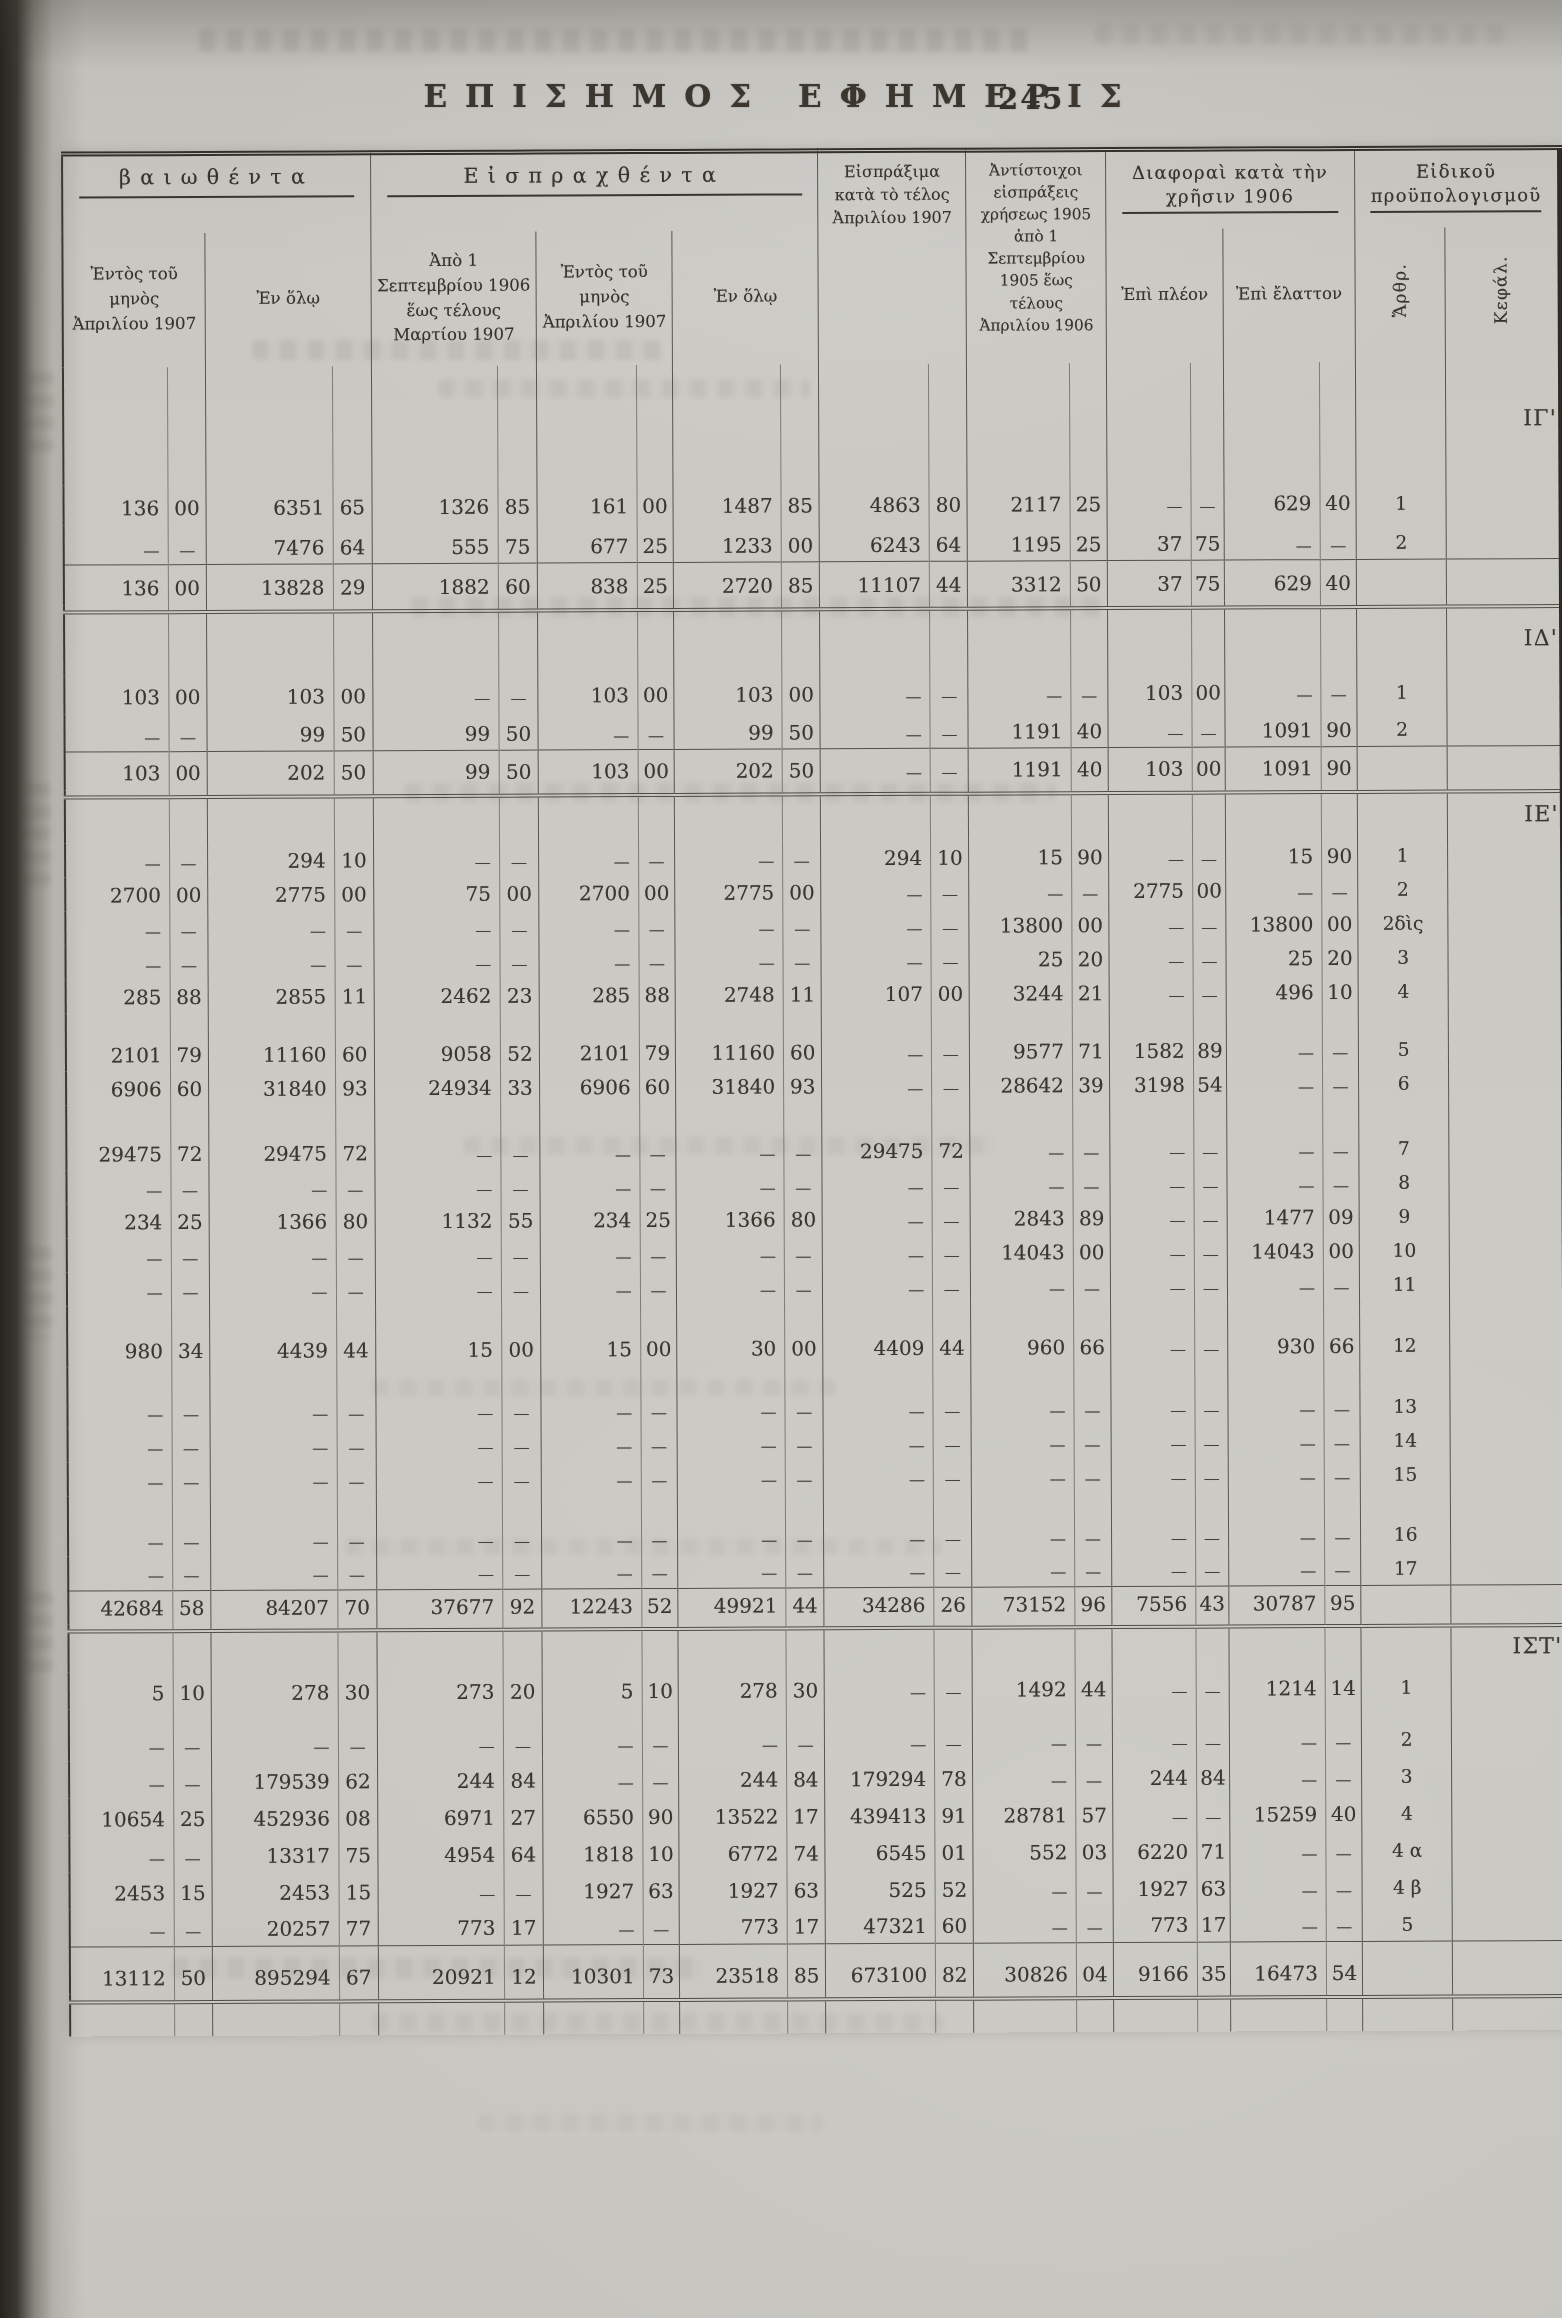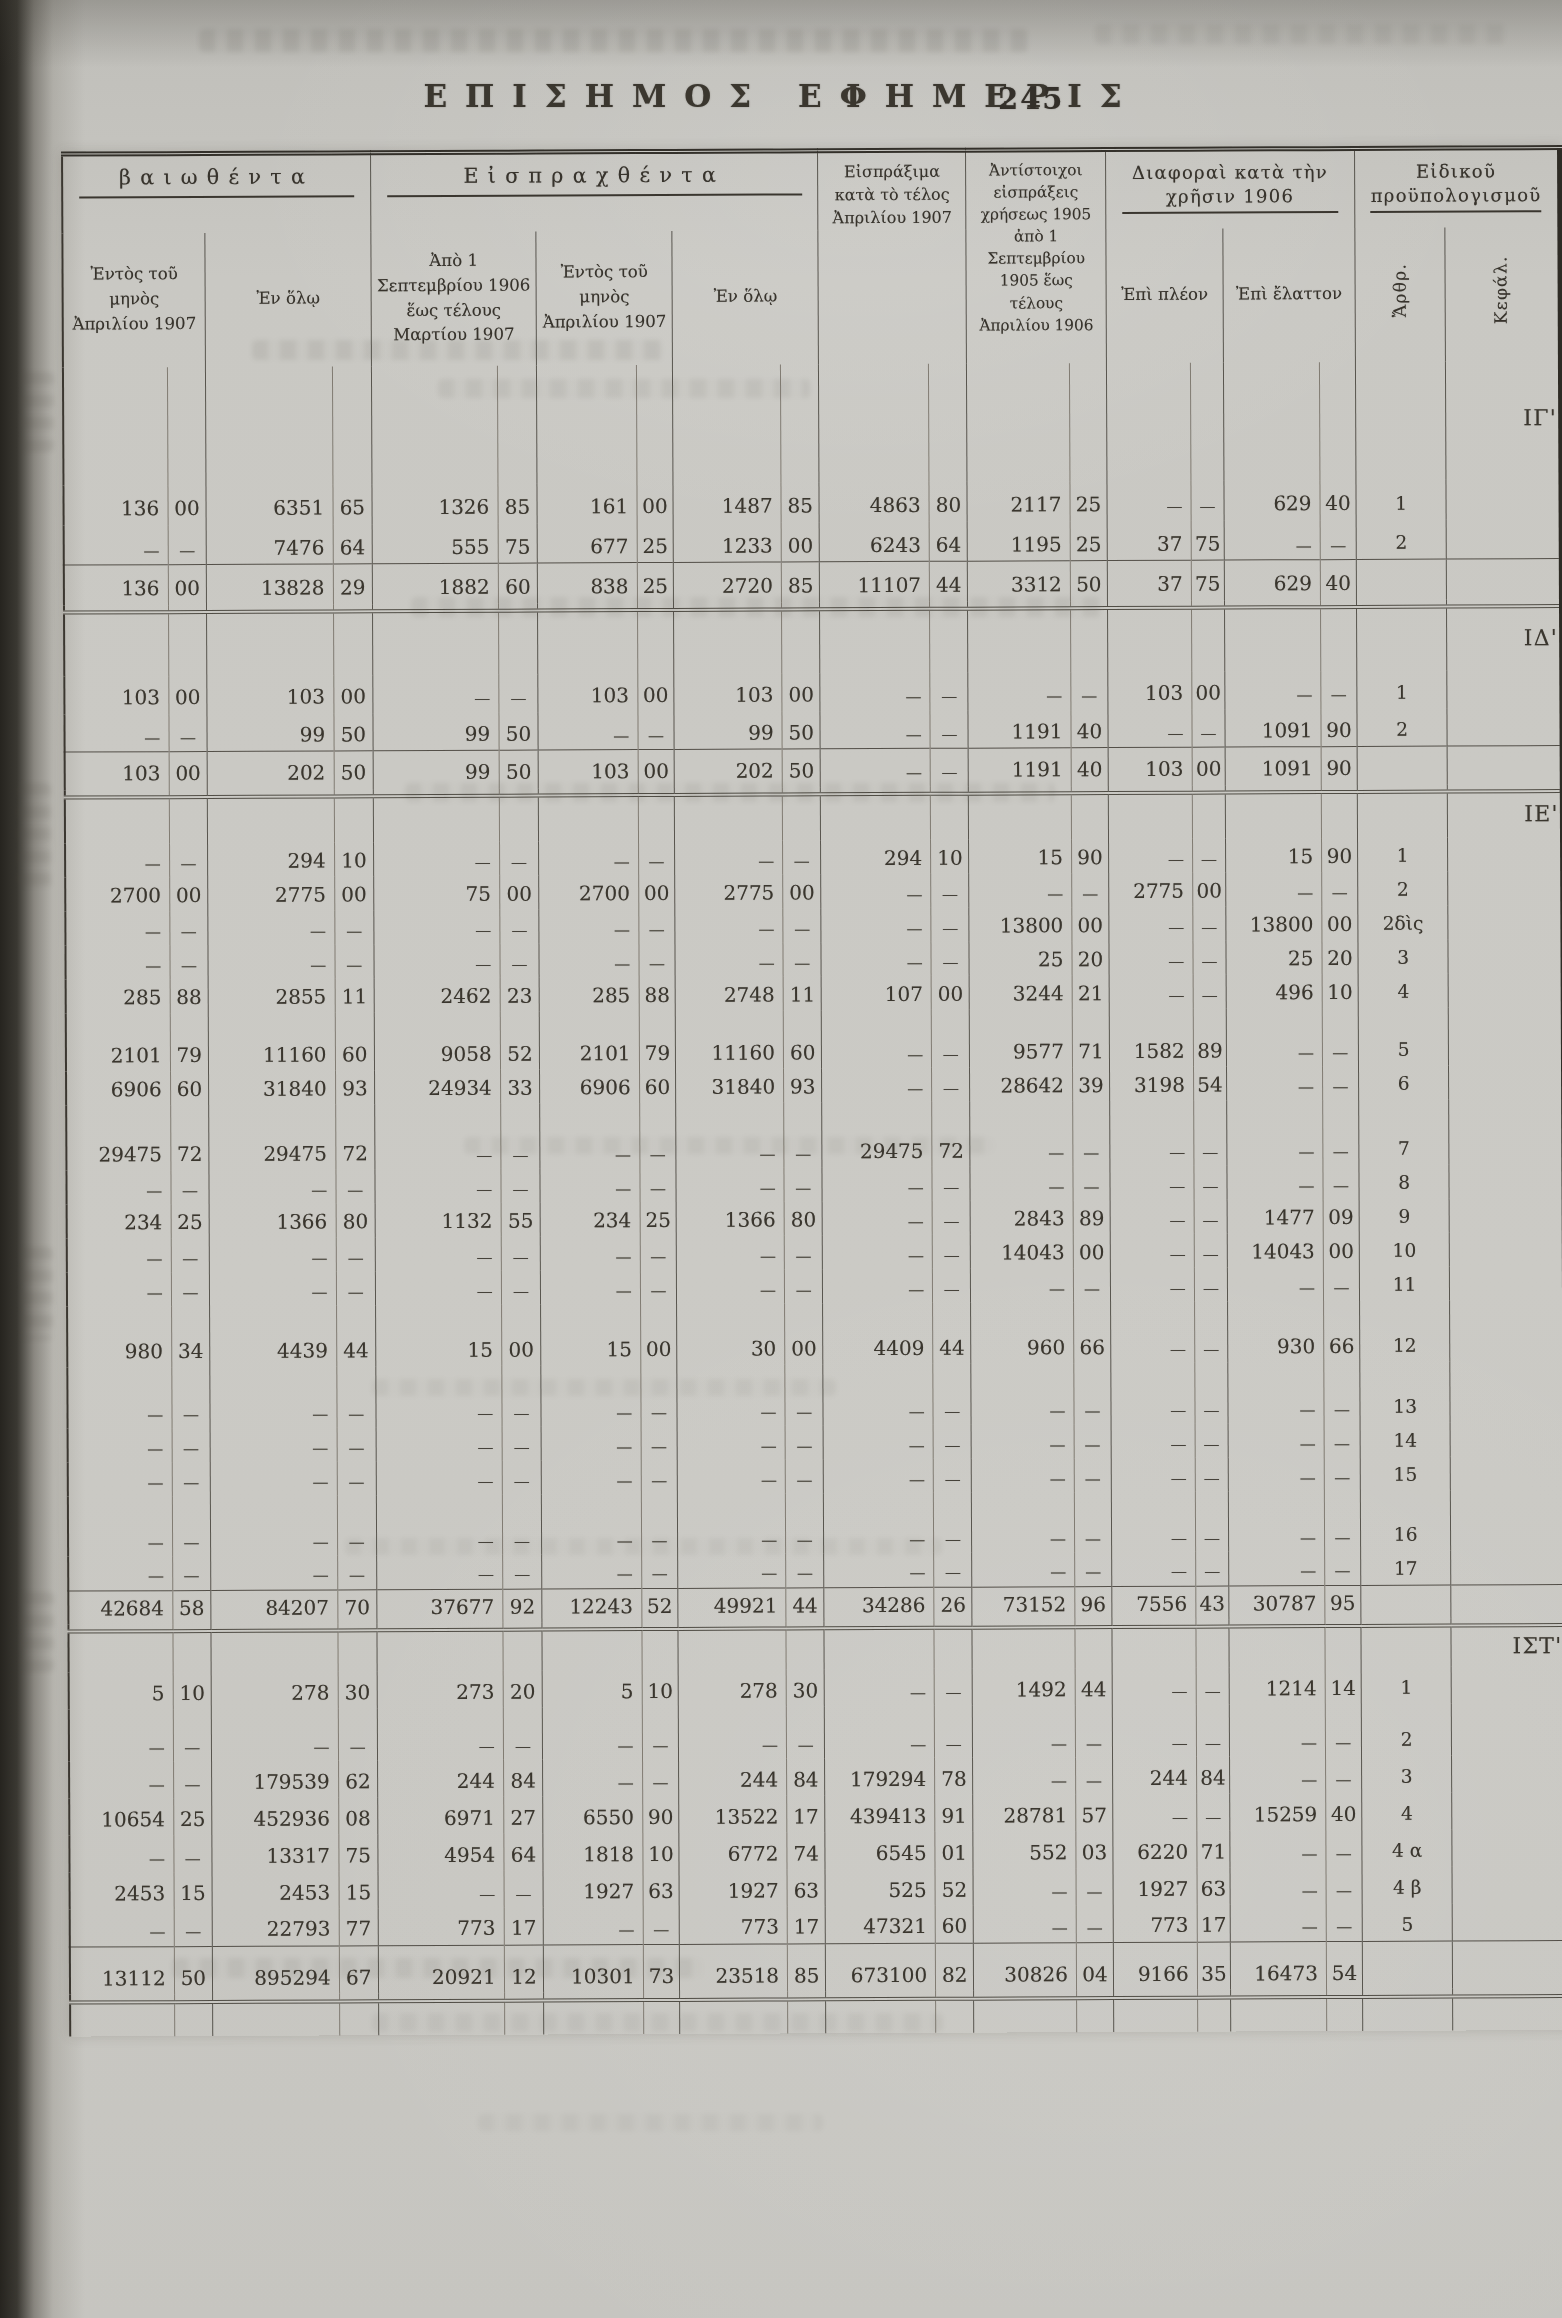--- a/index.html
+++ b/index.html
@@ -985,21 +985,21 @@
           <td class="num">1927</td>
           <td class="cts">63</td>
           <td class="num dash">—</td>
           <td class="cts dash">—</td>
           <td class="art">4 β</td>
           <td class="kef"></td>
         </tr>
         <tr class="data">
           <td class="num dash">—</td>
           <td class="cts dash">—</td>
-          <td class="num">22793</td>
+          <td class="num">20257</td>
           <td class="cts">77</td>
           <td class="num">773</td>
           <td class="cts">17</td>
           <td class="num dash">—</td>
           <td class="cts dash">—</td>
           <td class="num">773</td>
           <td class="cts">17</td>
           <td class="num">47321</td>
           <td class="cts">60</td>
           <td class="num dash">—</td>

